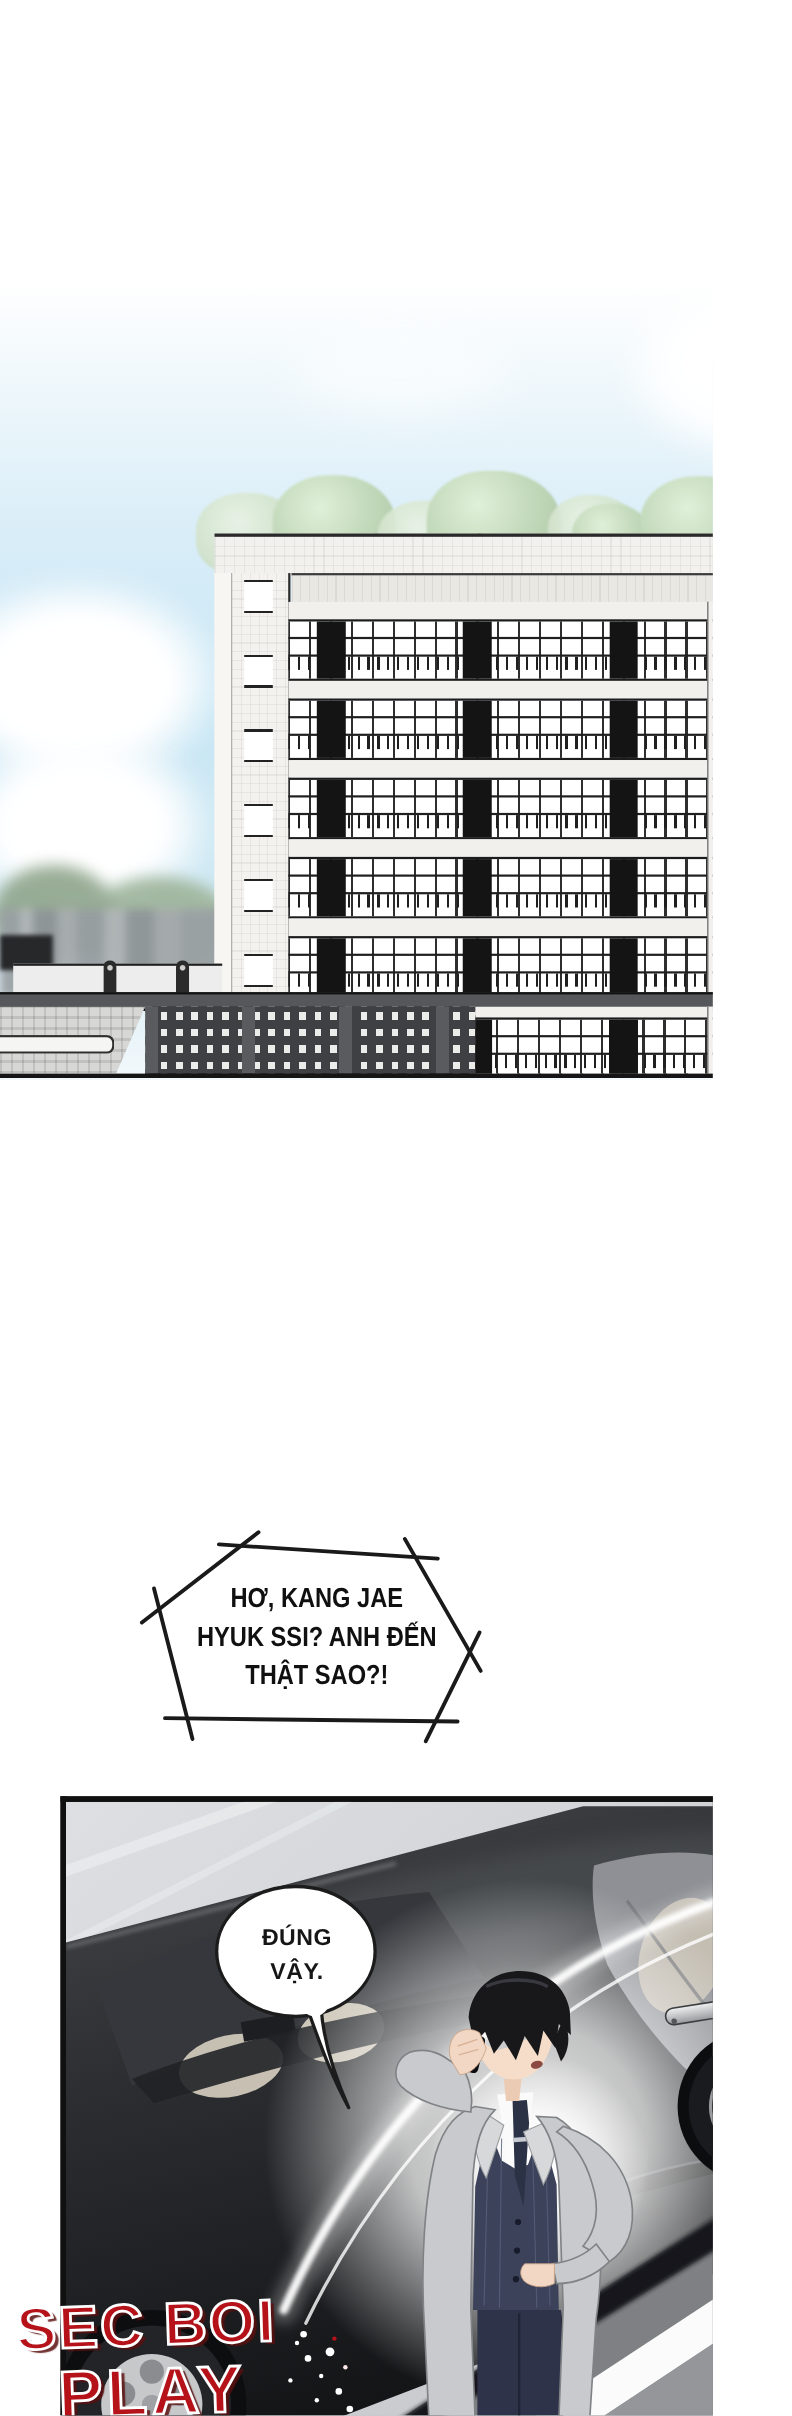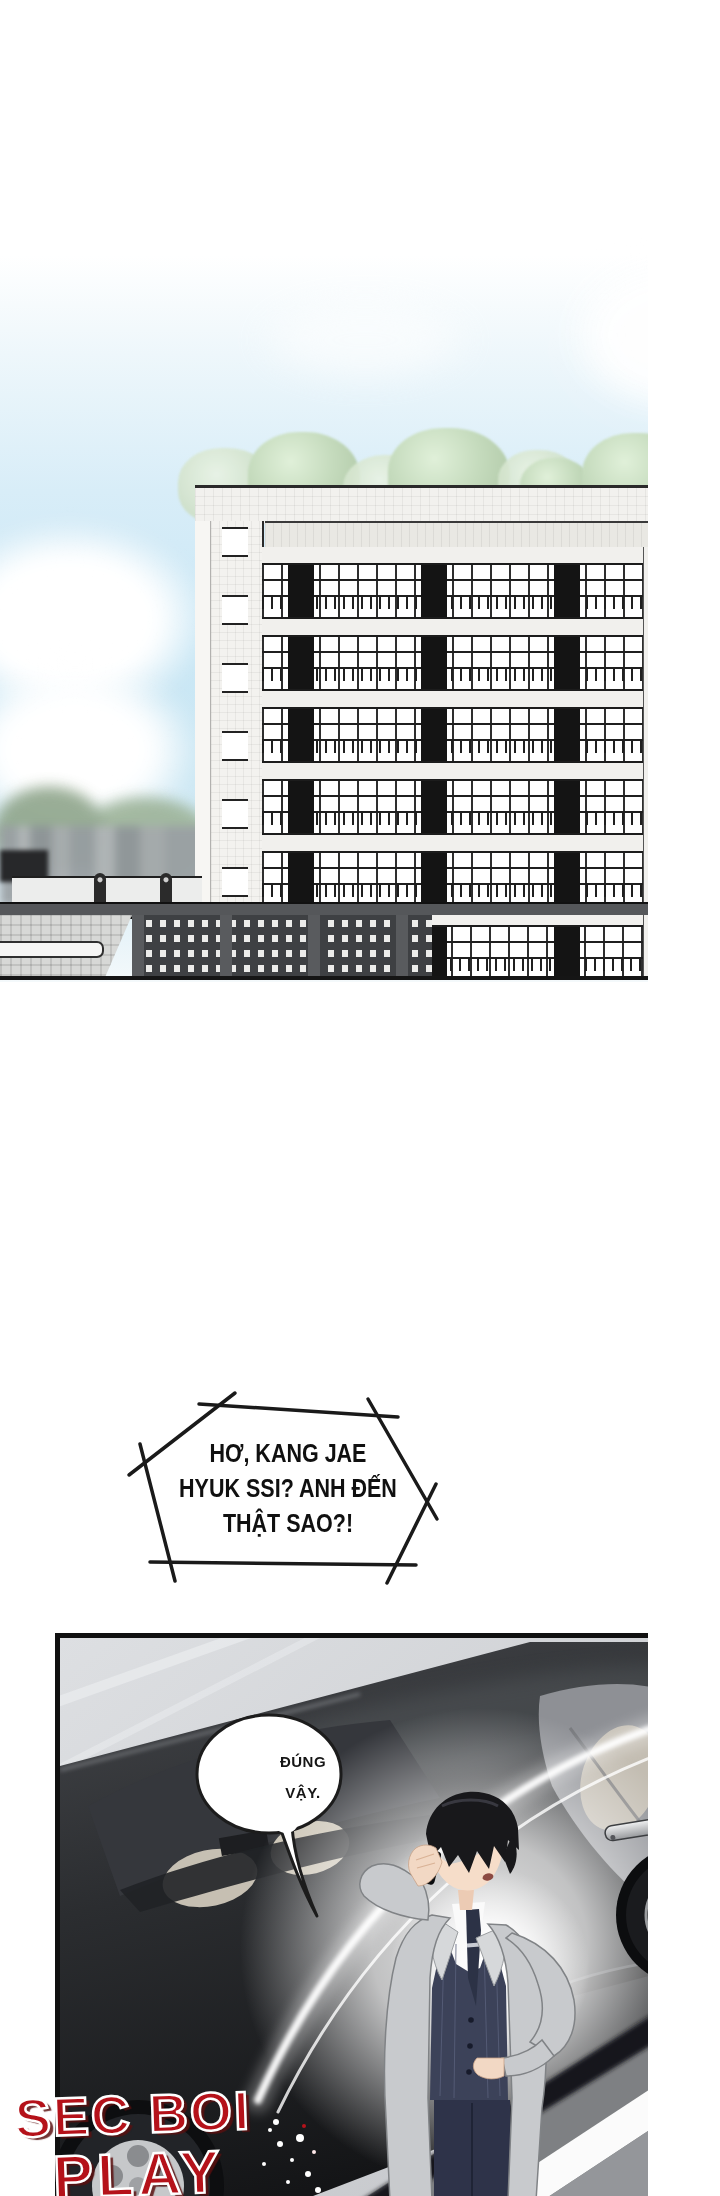--- a/index.html
+++ b/index.html
@@ -73,21 +73,21 @@
   
   .shout-svg{position:absolute;left:120px;top:1380px;z-index:6;}
   .shout-text{position:absolute;left:148px;top:1436px;width:280px;z-index:7;text-align:center;
       font-weight:bold;font-size:25px;line-height:35px;color:#101010;letter-spacing:0px;
       transform:scaleX(.86);transform-origin:50% 50%;}
   
   .panel-car{position:absolute;left:55px;top:1633px;width:665px;height:563px;overflow:hidden;
              border-top:5px solid #101010;border-left:5px solid #101010;background:#26282b;z-index:2;}
   .reply-svg{position:absolute;left:190px;top:1710px;z-index:6;}
   .reply-text{position:absolute;left:200px;top:1746px;width:140px;z-index:7;text-align:center;
-      font-weight:bold;font-size:15px;line-height:31px;color:#161616;letter-spacing:.5px;padding-left:33px;}
+      font-weight:bold;font-size:21px;line-height:31px;color:#161616;letter-spacing:.5px;}
   
   .watermark{position:absolute;left:16px;top:2086px;z-index:9;transform:rotate(-2deg);
       font-weight:bold;color:#b5121a;-webkit-text-stroke:2.5px #ffffff;
       text-shadow:4px 3px 1px rgba(90,15,15,.85);}
   .wm1{display:block;font-size:54px;letter-spacing:2px;line-height:56px;}
   .wm2{display:block;font-size:60px;letter-spacing:4px;line-height:62px;margin-left:36px;margin-top:2px;}
   .splat{position:absolute;left:268px;top:2128px;width:4px;height:4px;border-radius:50%;background:#fff;z-index:10;
       box-shadow:10px 14px 0 1px #fff,22px 30px 0 0 #fff,30px 8px 0 2px #fff,-6px 34px 0 0 #fff,
                  38px 44px 0 1px #fff,18px 52px 0 0 #fff,44px 22px 0 0 #ffe9e9,6px -8px 0 1px #fff,
                  34px -4px 0 0 #b5121a,48px 60px 0 1px #fff;}

